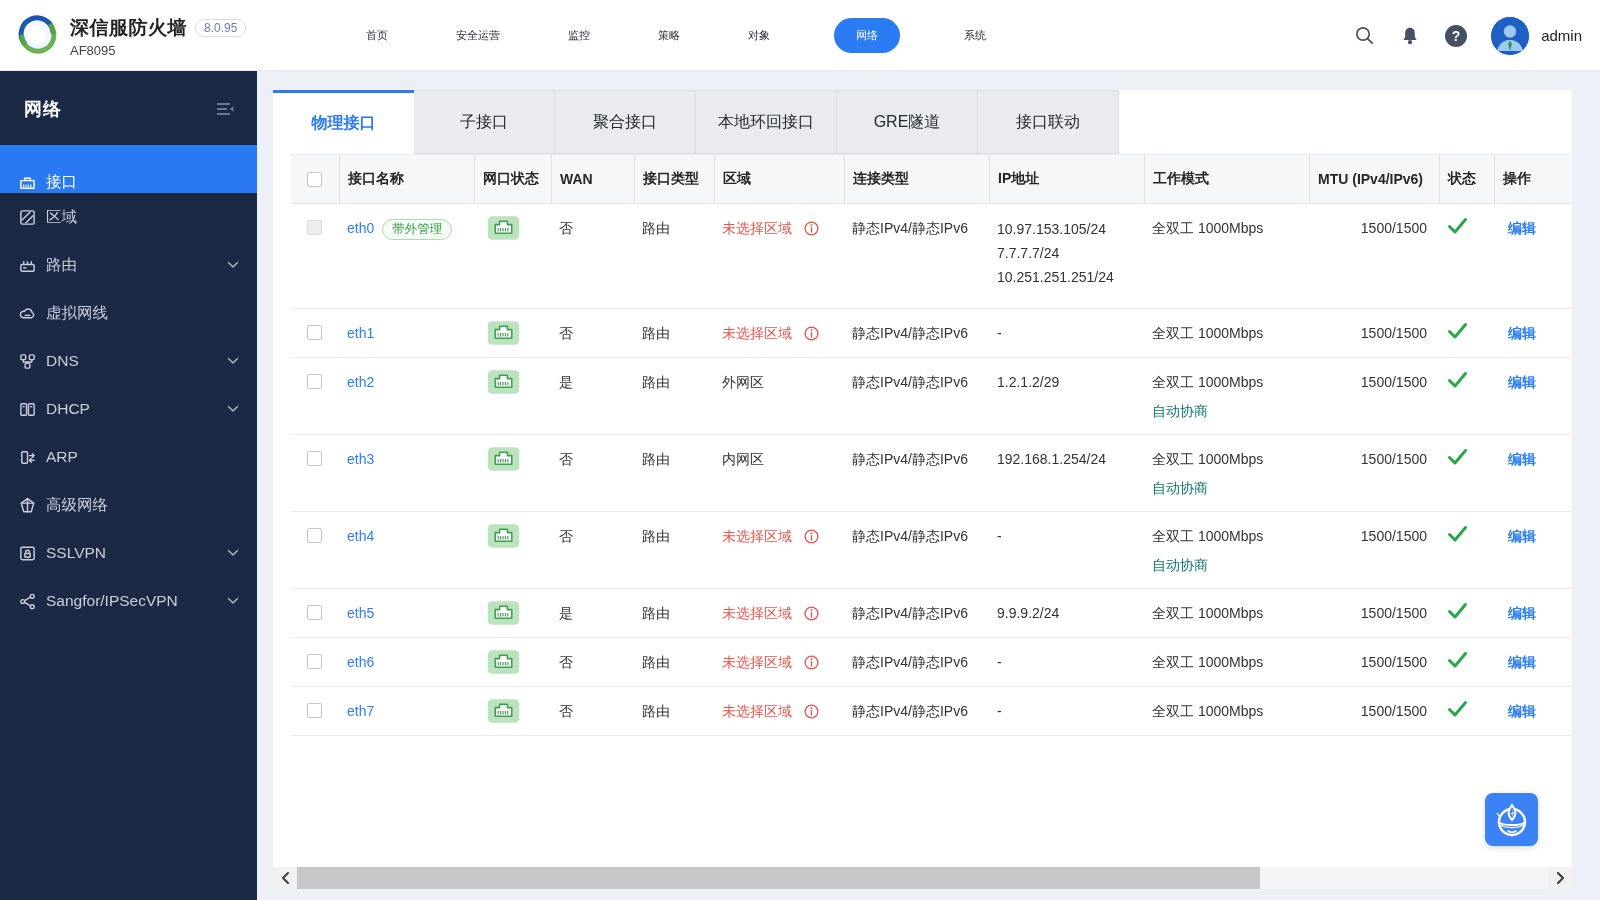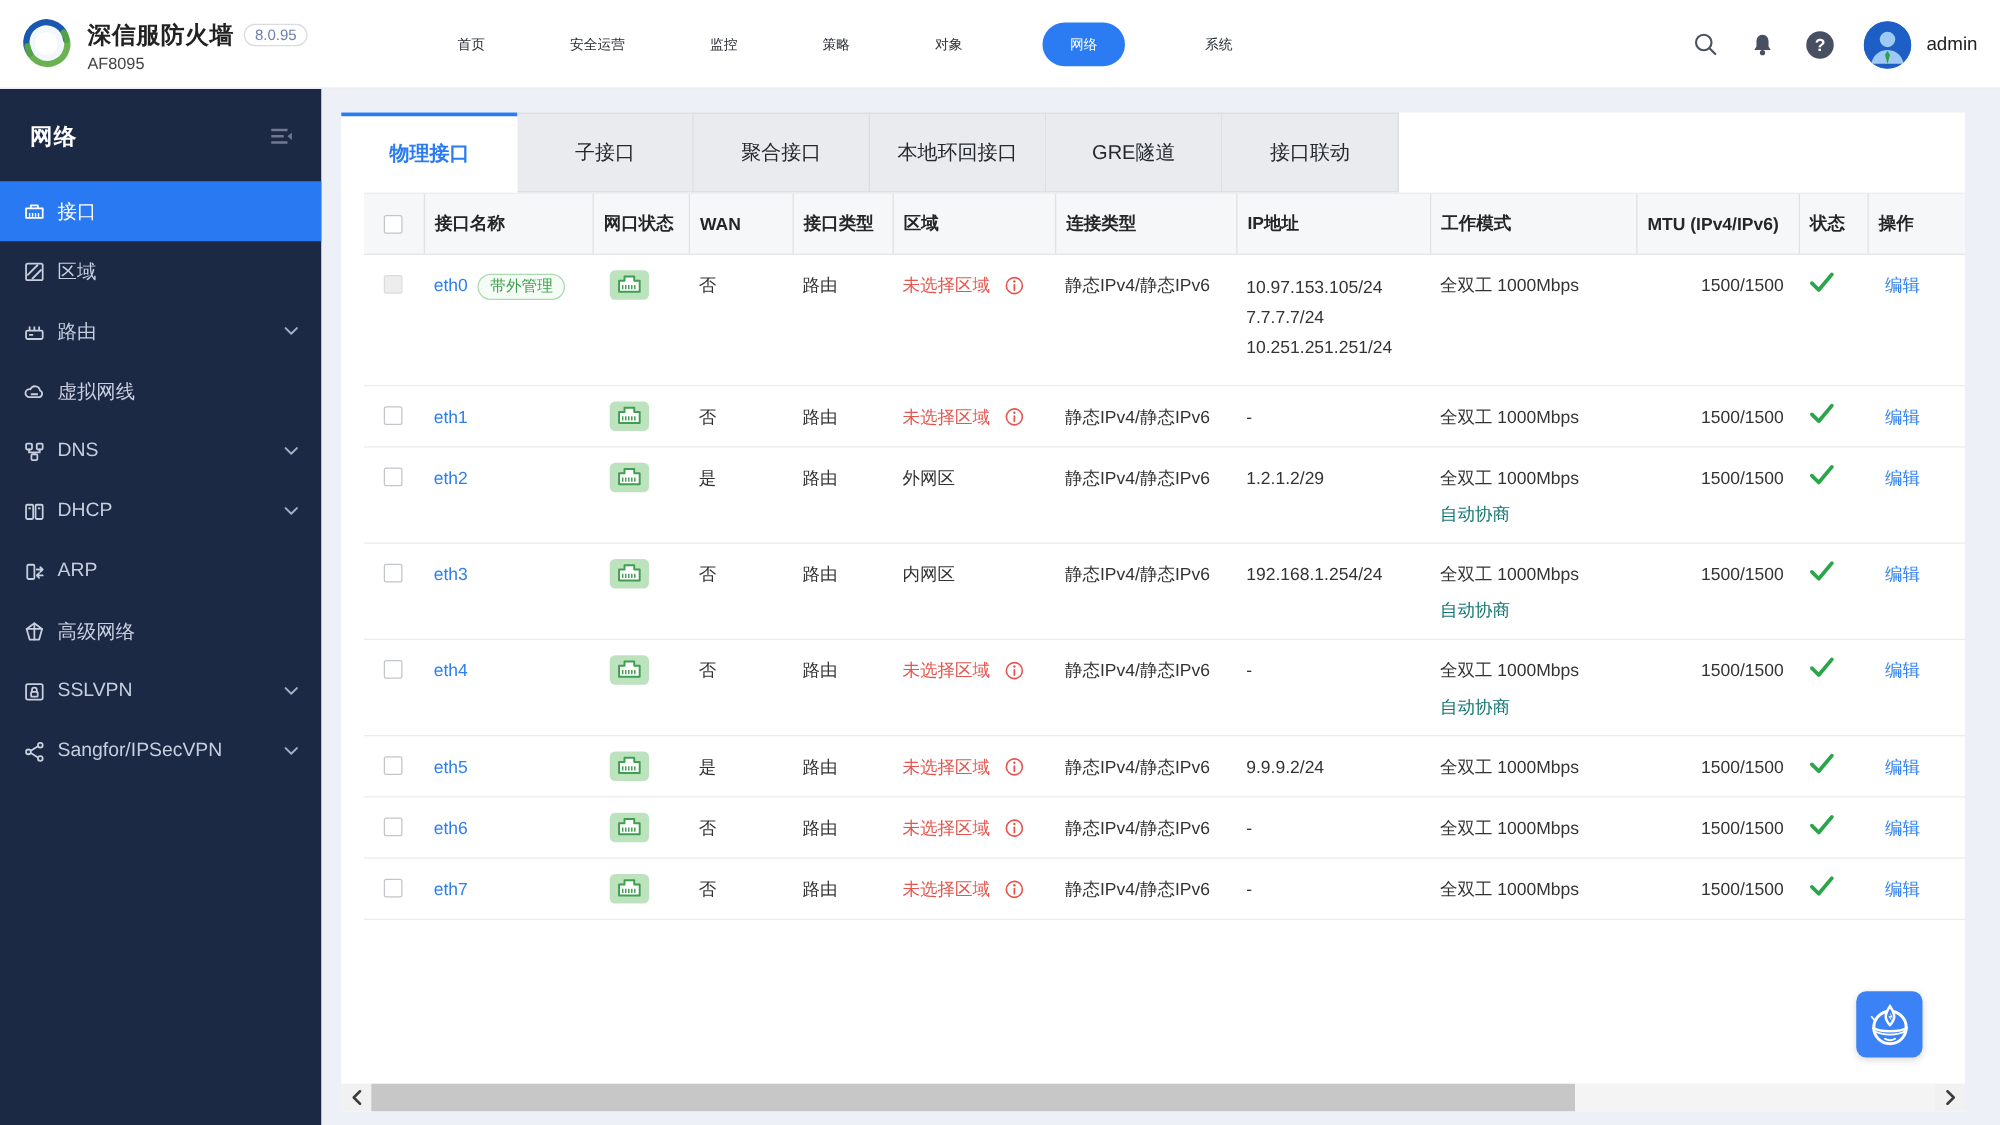--- a/index.html
+++ b/index.html
@@ -29,21 +29,21 @@
   .layout { display:flex; height:829px; }
   .sidebar { width:257px; flex:0 0 auto; background:#1c2945; color:#c7cfdf; padding-top:18px; }
   .side-head { display:flex; align-items:center; justify-content:space-between; padding:0 22px 0 24px; height:40px; }
   .side-title { color:#fff; font-size:18px; font-weight:bold; letter-spacing:1px; }
   .fold-btn { cursor:pointer; opacity:.75; }
   .side-list { margin-top:16px; }
   .side-item { display:flex; align-items:center; height:48px; padding:0 18px 0 17px; cursor:pointer; font-size:15.5px; position:relative; }
   .side-item .s-ico { width:20px; height:20px; margin-right:9px; flex:0 0 auto; display:flex; align-items:center; justify-content:center; }
   .side-item .s-label { flex:1 1 auto; white-space:nowrap; }
   .side-item .s-chev { opacity:.8; }
-  .side-item.active { background:#2979f2; color:#fff; }
+  .side-item.active { background:#2979f2; color:#fff;align-items:flex-end; }
 
   
   .main { flex:1 1 auto; position:relative; padding:19px 28px 11px 16px; }
   .panel { background:#fff; height:100%; position:relative; display:flex; flex-direction:column; }
 
   
   .tabs { display:flex; height:64px; flex:0 0 auto; }
   .tab { width:141px; display:flex; align-items:center; justify-content:center; font-size:16px; cursor:pointer; background:#e9ebef; border:1px solid #d9dce1; border-left:none; color:#24292f; white-space:nowrap; }
   .tab:first-child { border-left:1px solid #d9dce1; }
   .tab.active { background:#fff; color:#2b7cf2; font-weight:bold; border:none; border-top:3px solid #2b7cf2; }
@@ -67,21 +67,21 @@
   .checkbox { width:15px; height:15px; border:1px solid #c2c5ca; border-radius:2px; background:#fff; cursor:pointer; }
   .checkbox.disabled { background:#ededed; border-color:#dcdcdc; cursor:default; }
   .link { color:#2d7ff0; text-decoration:none; cursor:pointer; }
   .badge { display:inline-block; margin-left:8px; font-size:12.5px; color:#3da04f; background:#f5fbf5; border:1px solid #abd9b0; border-radius:11px; padding:1px 9px; line-height:17px; }
   .port-cell { padding-top:11px; padding-left:13px; }
   .zone-red { color:#e6554d; display:inline-flex; align-items:center; gap:12px; }
   .ip-line { line-height:28px; margin-top:-4px; }
   .mode-sub { color:#0f766e; margin-top:10px; }
   .c-mtu { text-align:right; padding-right:12px; }
   .c-status { padding-top:13px; }
-  .c-action { padding-left:14px; }
+  .c-action { padding-left:14px;font-weight:bold; }
 
   
   .hscroll { flex:0 0 auto; height:22px; margin-top:4px; display:flex; align-items:stretch; background:#f4f4f4; }
   .hs-btn { width:24px; display:flex; align-items:center; justify-content:center; background:#f1f1f1; cursor:pointer; flex:0 0 auto; }
   .hs-track { flex:1 1 auto; position:relative; background:#f4f4f4; }
   .hs-thumb { position:absolute; left:0; top:0; bottom:0; width:77%; background:#c7c7c7; cursor:grab; }
 
   
   .mascot { position:absolute; right:62px; bottom:54px; width:53px; height:53px; border-radius:8px; background:#3b82f6; display:flex; align-items:center; justify-content:center; cursor:pointer; box-shadow:0 2px 6px rgba(0,0,0,.15); }
 

